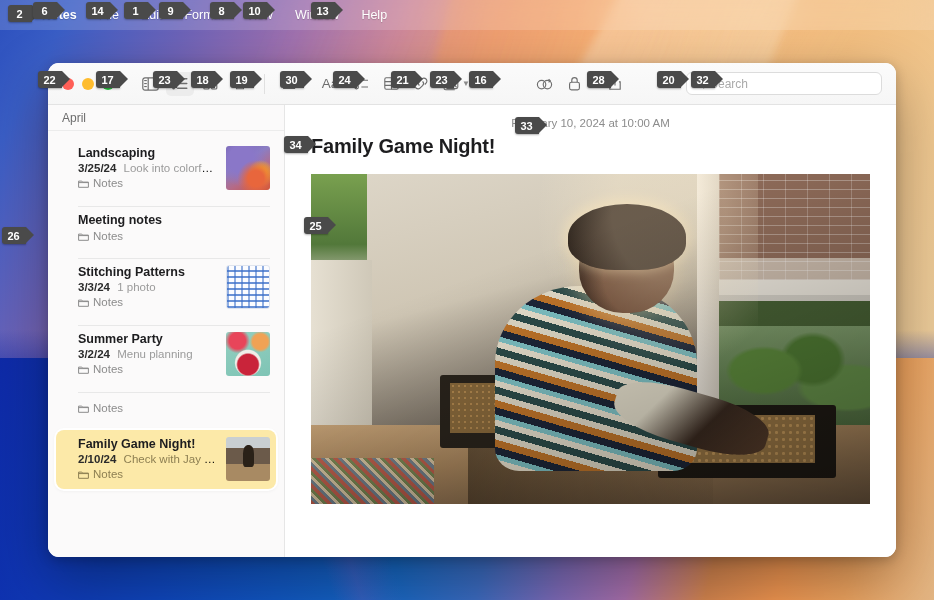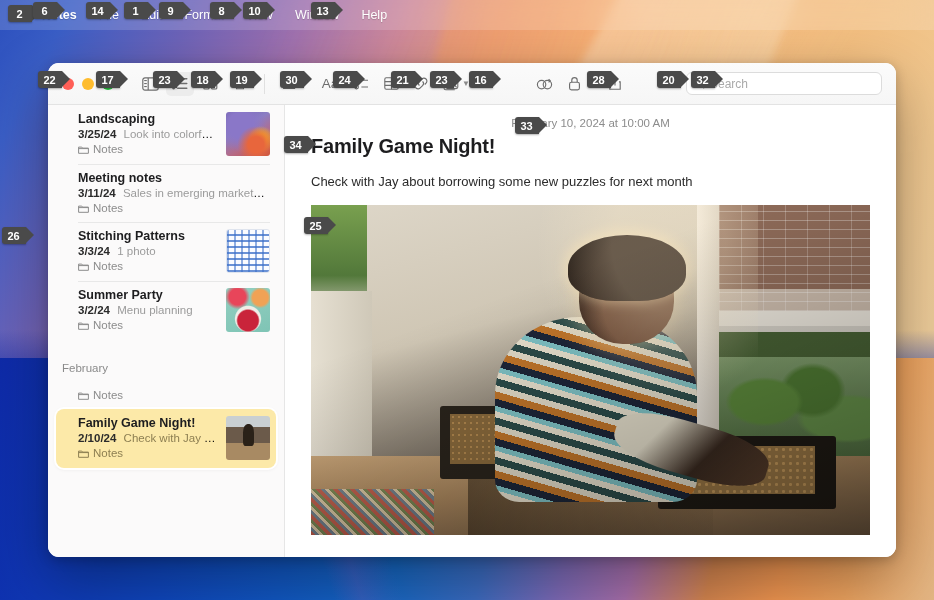--- a/index.html
+++ b/index.html
@@ -118,21 +118,21 @@
     height: 26px; display: flex; align-items: center; padding-left: 14px;
     font-size: 12px; color: #6d6d6d;
     background: #fbfafa;
     border-bottom: 1px solid #ececec;
   }
   .group-label {
     font-size: 11.5px; color: #8a8a8a; padding: 12px 0 5px 14px;
   }
   .note {
     display: flex; align-items: flex-start;
-    margin: 0 8px; padding: 7px 6px 8px 22px;
+    margin: 8px 8px; padding: 7px 6px 8px 22px;
     position: relative; border-radius: 8px;
   }
   .note + .note::before {
     content: ""; position: absolute; left: 22px; right: 6px; top: 0;
     height: 1px; background: #e8e8e8;
   }
   .note.selected {
     background: #fce9a8;
     box-shadow: 0 0 0 2px #ffffff, 0 1px 4px rgba(0,0,0,.10);
   }
@@ -424,20 +424,21 @@
             <line x1="7.1" y1="7.1" x2="10.2" y2="10.2"></line>
         </svg>
         <span class="ph">Search</span>
       </div>
     </div>
   </div>
 
   <div class="wbody">
 
     <div class="sidebar">
+      <div class="sb-head">April</div>
 
 
       <div class="note">
         <div class="note-text">
           <div class="note-title">Landscaping</div>
           <div class="note-meta">
             <span class="note-date">3/25/24</span>
             <span class="note-snip">Look into colorfu…</span>
           </div>
           <div class="note-folder">
@@ -447,24 +448,20 @@
             </svg>
             <span>Notes</span>
           </div>
         </div>
         <div class="thumb th-iris"></div>
       </div>
 
       <div class="note">
         <div class="note-text">
           <div class="note-title">Meeting notes</div>
-          <div class="note-meta">
-            <span class="note-date">3/11/24</span>
-            <span class="note-snip">Sales in emerging markets…</span>
-          </div>
           <div class="note-folder">
             <svg width="11" height="9" viewBox="0 0 11 9" fill="none" stroke="currentColor" stroke-width="1">
               <path d="M.6 2.1h3.2l.9 1h5.7v5.2H.6z"></path>
                 <line x1=".6" y1="3.6" x2="10.4" y2="3.6"></line>
             </svg>
             <span>Notes</span>
           </div>
         </div>
       </div>
 
@@ -497,21 +494,20 @@
             <svg width="11" height="9" viewBox="0 0 11 9" fill="none" stroke="currentColor" stroke-width="1">
               <path d="M.6 2.1h3.2l.9 1h5.7v5.2H.6z"></path>
                 <line x1=".6" y1="3.6" x2="10.4" y2="3.6"></line>
             </svg>
             <span>Notes</span>
           </div>
         </div>
         <div class="thumb th-summer"></div>
       </div>
 
-      <div class="group-label" style="padding-top:22px">February</div>
 
       <div class="note">
         <div class="note-text">
           <div class="note-folder">
             <svg width="11" height="9" viewBox="0 0 11 9" fill="none" stroke="currentColor" stroke-width="1">
               <path d="M.6 2.1h3.2l.9 1h5.7v5.2H.6z"></path>
                 <line x1=".6" y1="3.6" x2="10.4" y2="3.6"></line>
             </svg>
             <span>Notes</span>
           </div>
@@ -533,21 +529,20 @@
             <span>Notes</span>
           </div>
         </div>
         <div class="thumb th-game"></div>
       </div>
     </div>
 
     <div class="detail">
       <div class="note-ts">February 10, 2024 at 10:00 AM</div>
       <div class="note-h1">Family Game Night!</div>
-      <div class="note-p">Check with Jay about borrowing some new puzzles for next month</div>
 
       <div class="photo">
         <div class="ph-wall"></div>
         <div class="ph-winL"></div>
         <div class="ph-curtain"></div>
         <div class="ph-frame"></div>
         <div class="ph-winR"></div>
         <div class="ph-brick"></div>
         <div class="ph-plants"></div>
         <div class="ph-table"></div>

